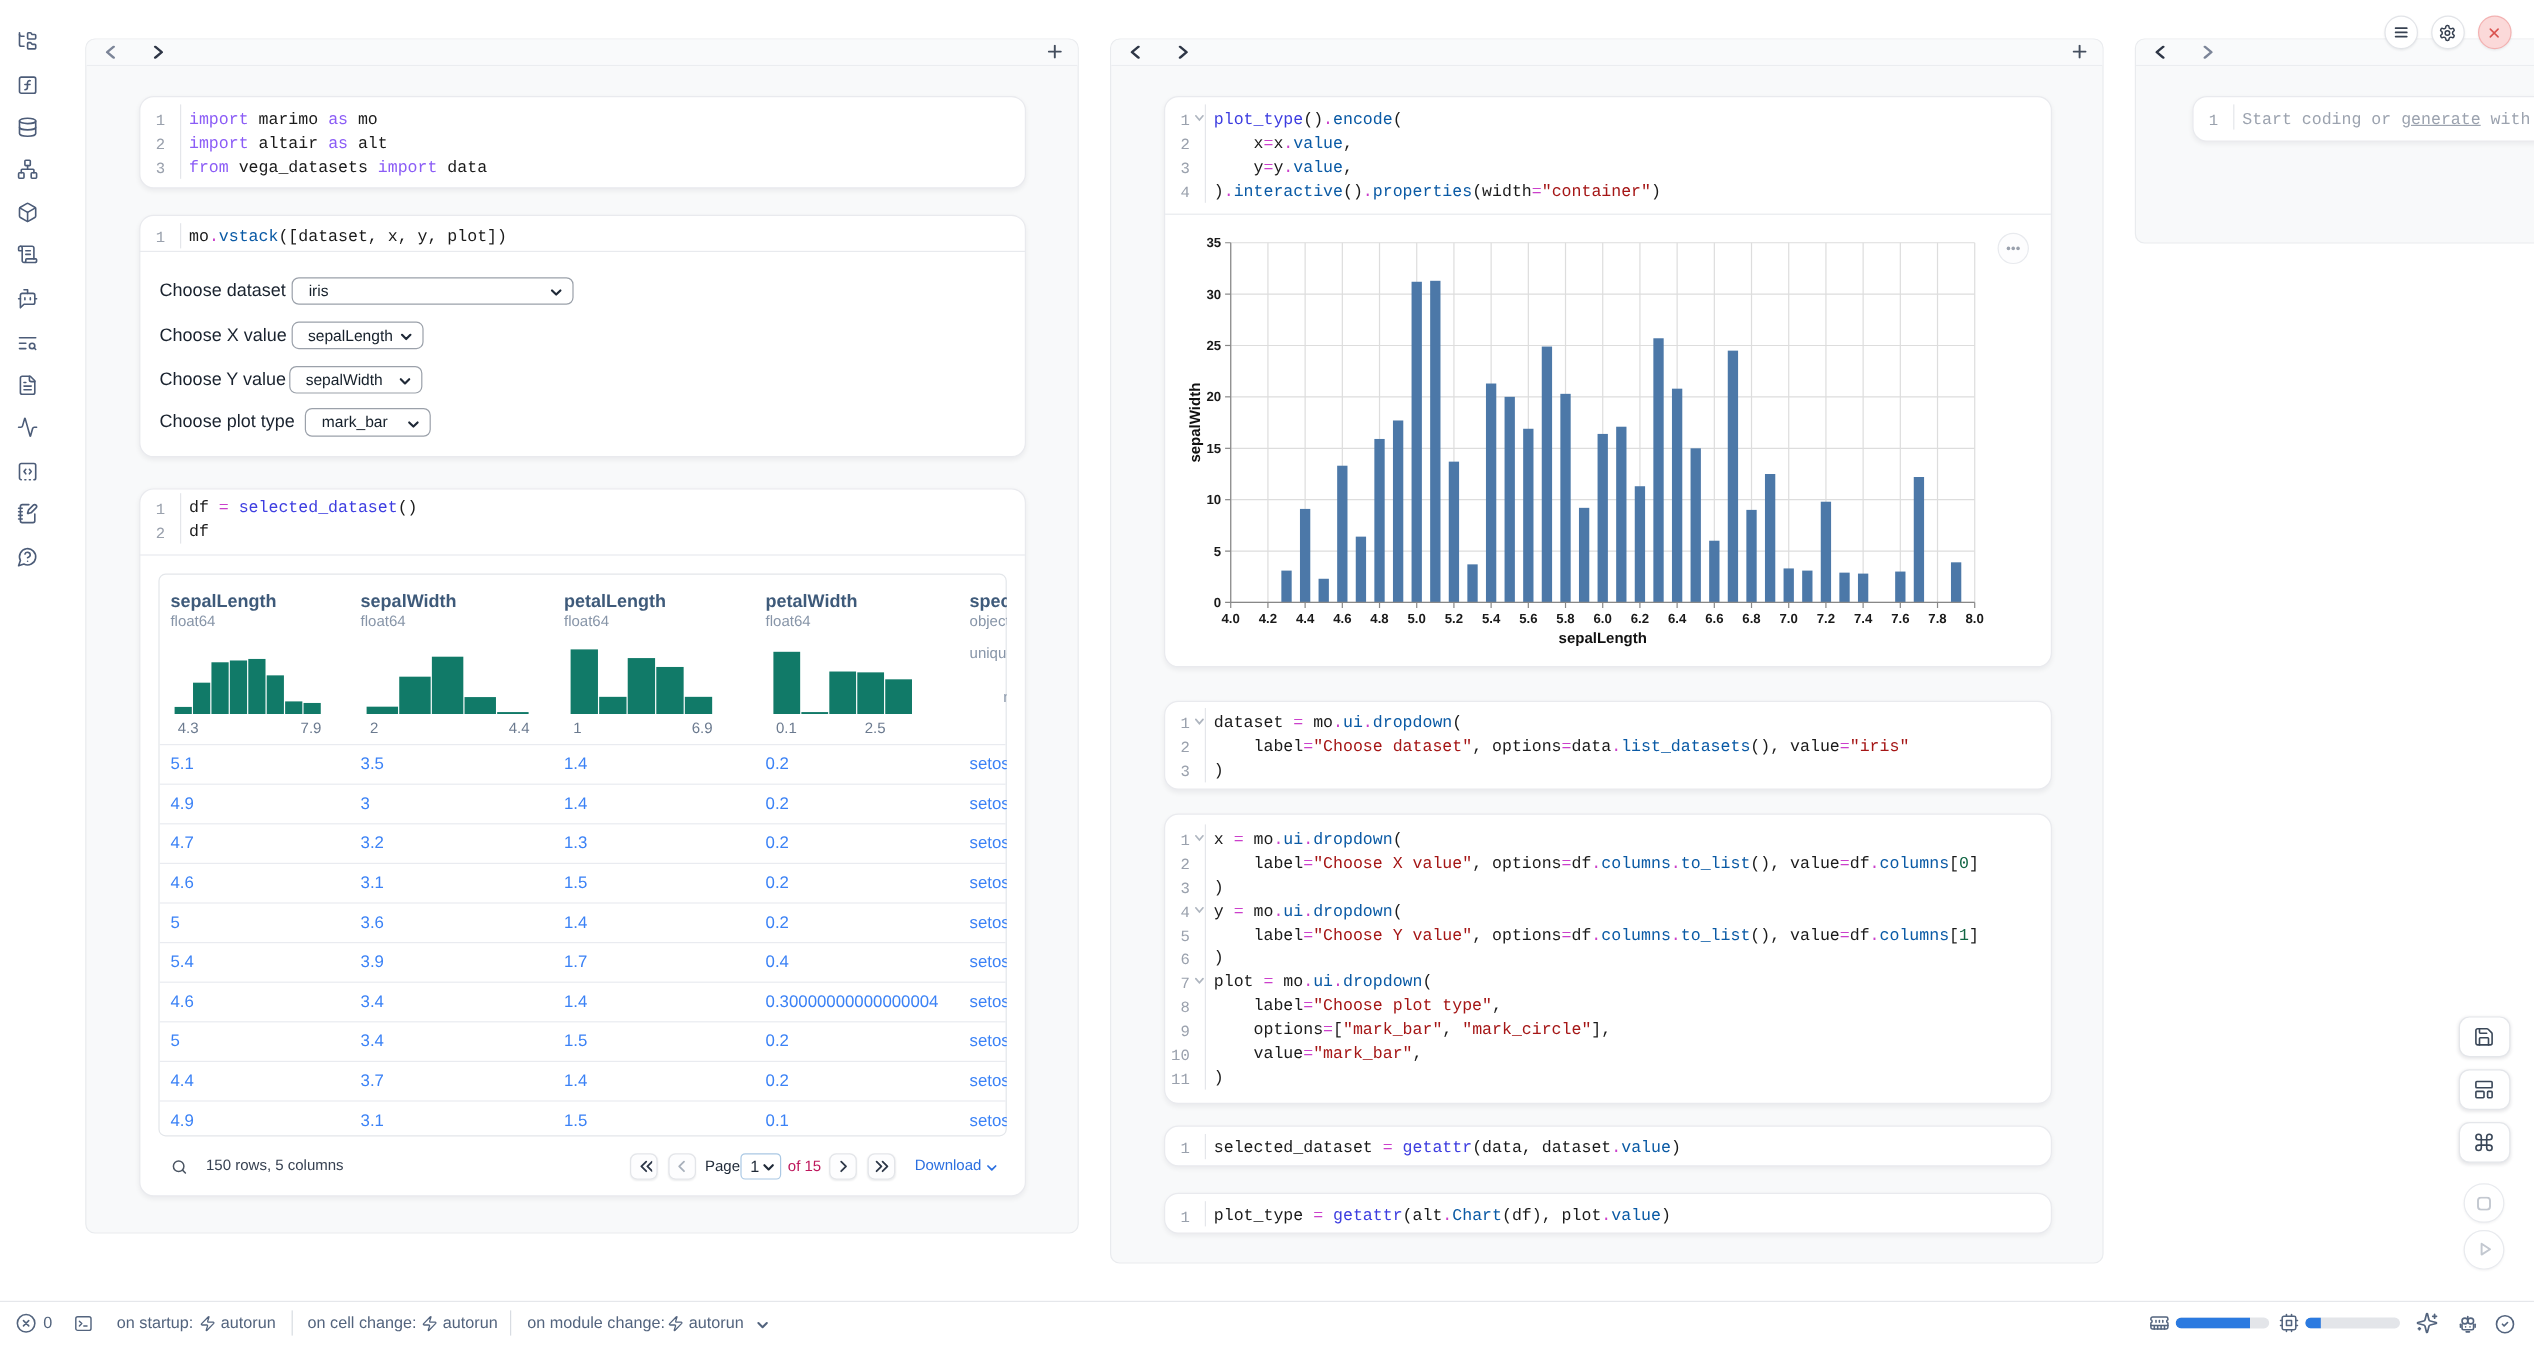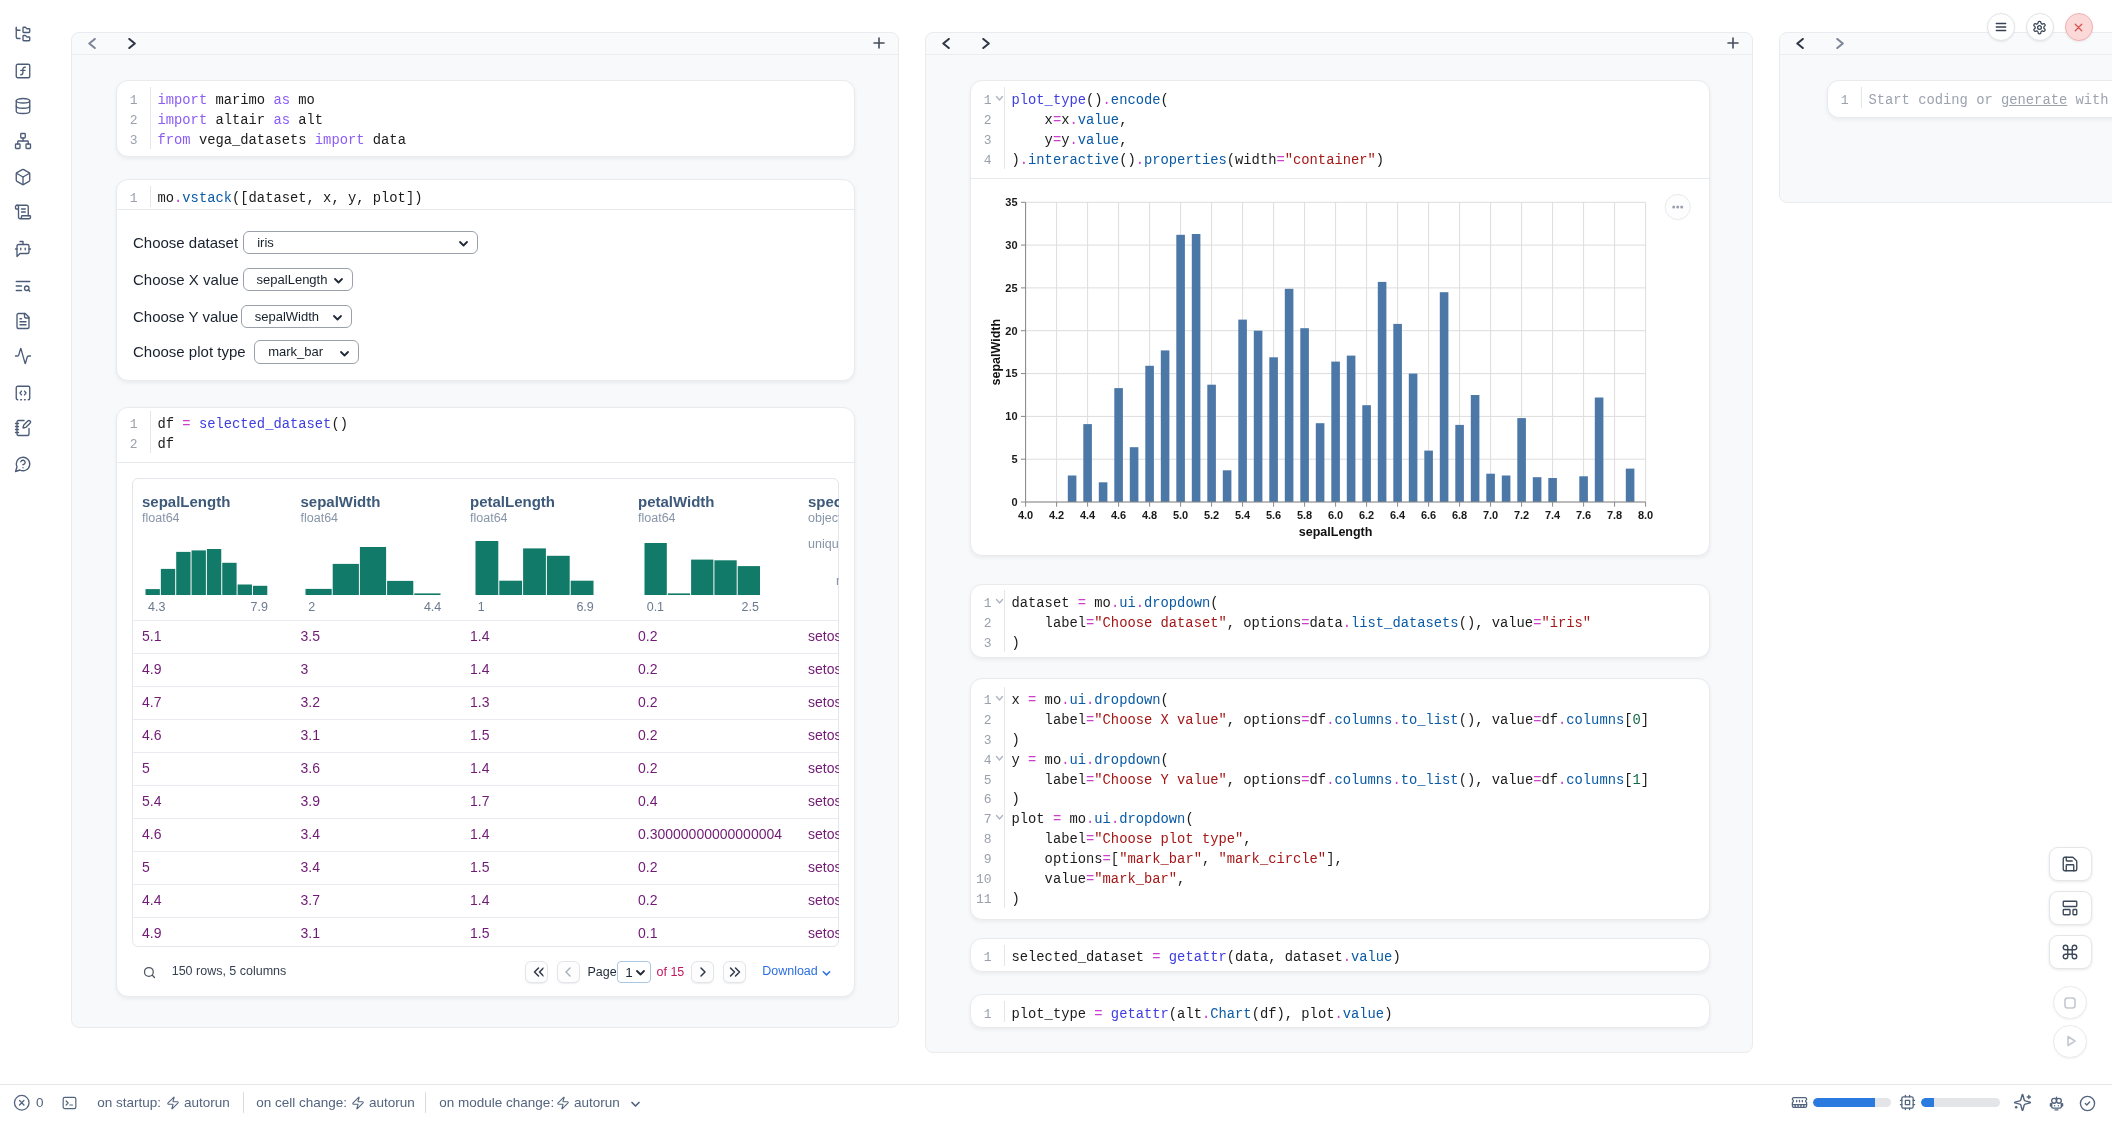--- a/index.html
+++ b/index.html
@@ -24,21 +24,21 @@
   .o { color:#cb3fcb; }
   .s { color:#a51616; }
   .n { color:#116644; }
   .lbl { position:absolute; font-size:15px; color:#19222e; height:24px; line-height:24px; }
   .sel { position:absolute; background:#fff; border:1px solid #9ba1aa; border-radius:6px; height:23.5px;
     font-size:13px; color:#16202b; line-height:21.5px; padding-left:13px; }
   .sel svg { position:absolute; right:7px; top:5.5px; }
   .thdr { position:absolute; font-size:15px; font-weight:bold; color:#3e5a7a; }
   .ttyp { position:absolute; font-size:12.5px; color:#8795a8; }
   .tminmax { position:absolute; font-size:12.5px; color:#6b7a8f; }
-  .tcell { position:absolute; font-size:14px; color:#701a75; height:20px; line-height:20px; }
+  .tcell { position:absolute; font-size:14px; color:#3b82f6; height:20px; line-height:20px; }
   .rowline { position:absolute; height:1px; background:#e9ebf0; }
   .pgbtn { position:absolute; width:23px; height:22px; background:#fdfdfe; border:1px solid #e3e5e9;
     border-radius:6px; box-shadow:0 1px 1.5px rgba(15,23,42,0.08); }
   .sbtext { position:absolute; font-size:13.5px; color:#53647e; height:20px; line-height:20px; }
   .circbtn { position:absolute; width:28px; height:28px; border-radius:50%; background:#fff;
     border:1px solid #e2e4e8; box-shadow:0 1px 2px rgba(15,23,42,0.08); }
   .fbtn { position:absolute; width:43px; height:34px; background:#fff; border:1px solid #e4e6ea;
     border-radius:9px; box-shadow:0 1px 3px rgba(15,23,42,0.10); }
 </style>
 </head>
@@ -227,21 +227,21 @@
     <rect x="70.40" y="17.30" width="22.30" height="35.00" fill="#117a68"></rect>
     <rect x="93.70" y="23.10" width="22.30" height="29.20" fill="#117a68"></rect>
   </svg>
 <div class="tminmax" style="left:148.1px; top:600px;">4.3</div>
 <div class="tminmax" style="left:227.89999999999998px; top:600px; width:40px; text-align:right;">7.9</div>
 <div class="tminmax" style="left:308.3px; top:600px;">2</div>
 <div class="tminmax" style="left:401.3px; top:600px; width:40px; text-align:right;">4.4</div>
 <div class="tminmax" style="left:477.8px; top:600px;">1</div>
 <div class="tminmax" style="left:553.8px; top:600px; width:40px; text-align:right;">6.9</div>
 <div class="tminmax" style="left:646.7px; top:600px;">0.1</div>
-<div class="tminmax" style="left:719px; top:600px; width:40px; text-align:right;">2.5</div>
+<div class="tminmax" style="left:698px; top:600px; width:40px; text-align:right;">2.5</div>
 <div class="rowline" style="left:132.7px; top:619.8px; width:705.1px;"></div>
 <div class="tcell" style="left:142px; top:626px;">5.1</div>
 <div class="tcell" style="left:300.5px; top:626px;">3.5</div>
 <div class="tcell" style="left:470px; top:626px;">1.4</div>
 <div class="tcell" style="left:638px; top:626px;">0.2</div>
 <div class="tcell" style="left:808px; top:626px; width:30.8px; overflow:hidden; white-space:nowrap;">setosa</div>
 <div class="rowline" style="left:132.7px; top:652.5px; width:705.1px;"></div>
 <div class="tcell" style="left:142px; top:659px;">4.9</div>
 <div class="tcell" style="left:300.5px; top:659px;">3</div>
 <div class="tcell" style="left:470px; top:659px;">1.4</div>

